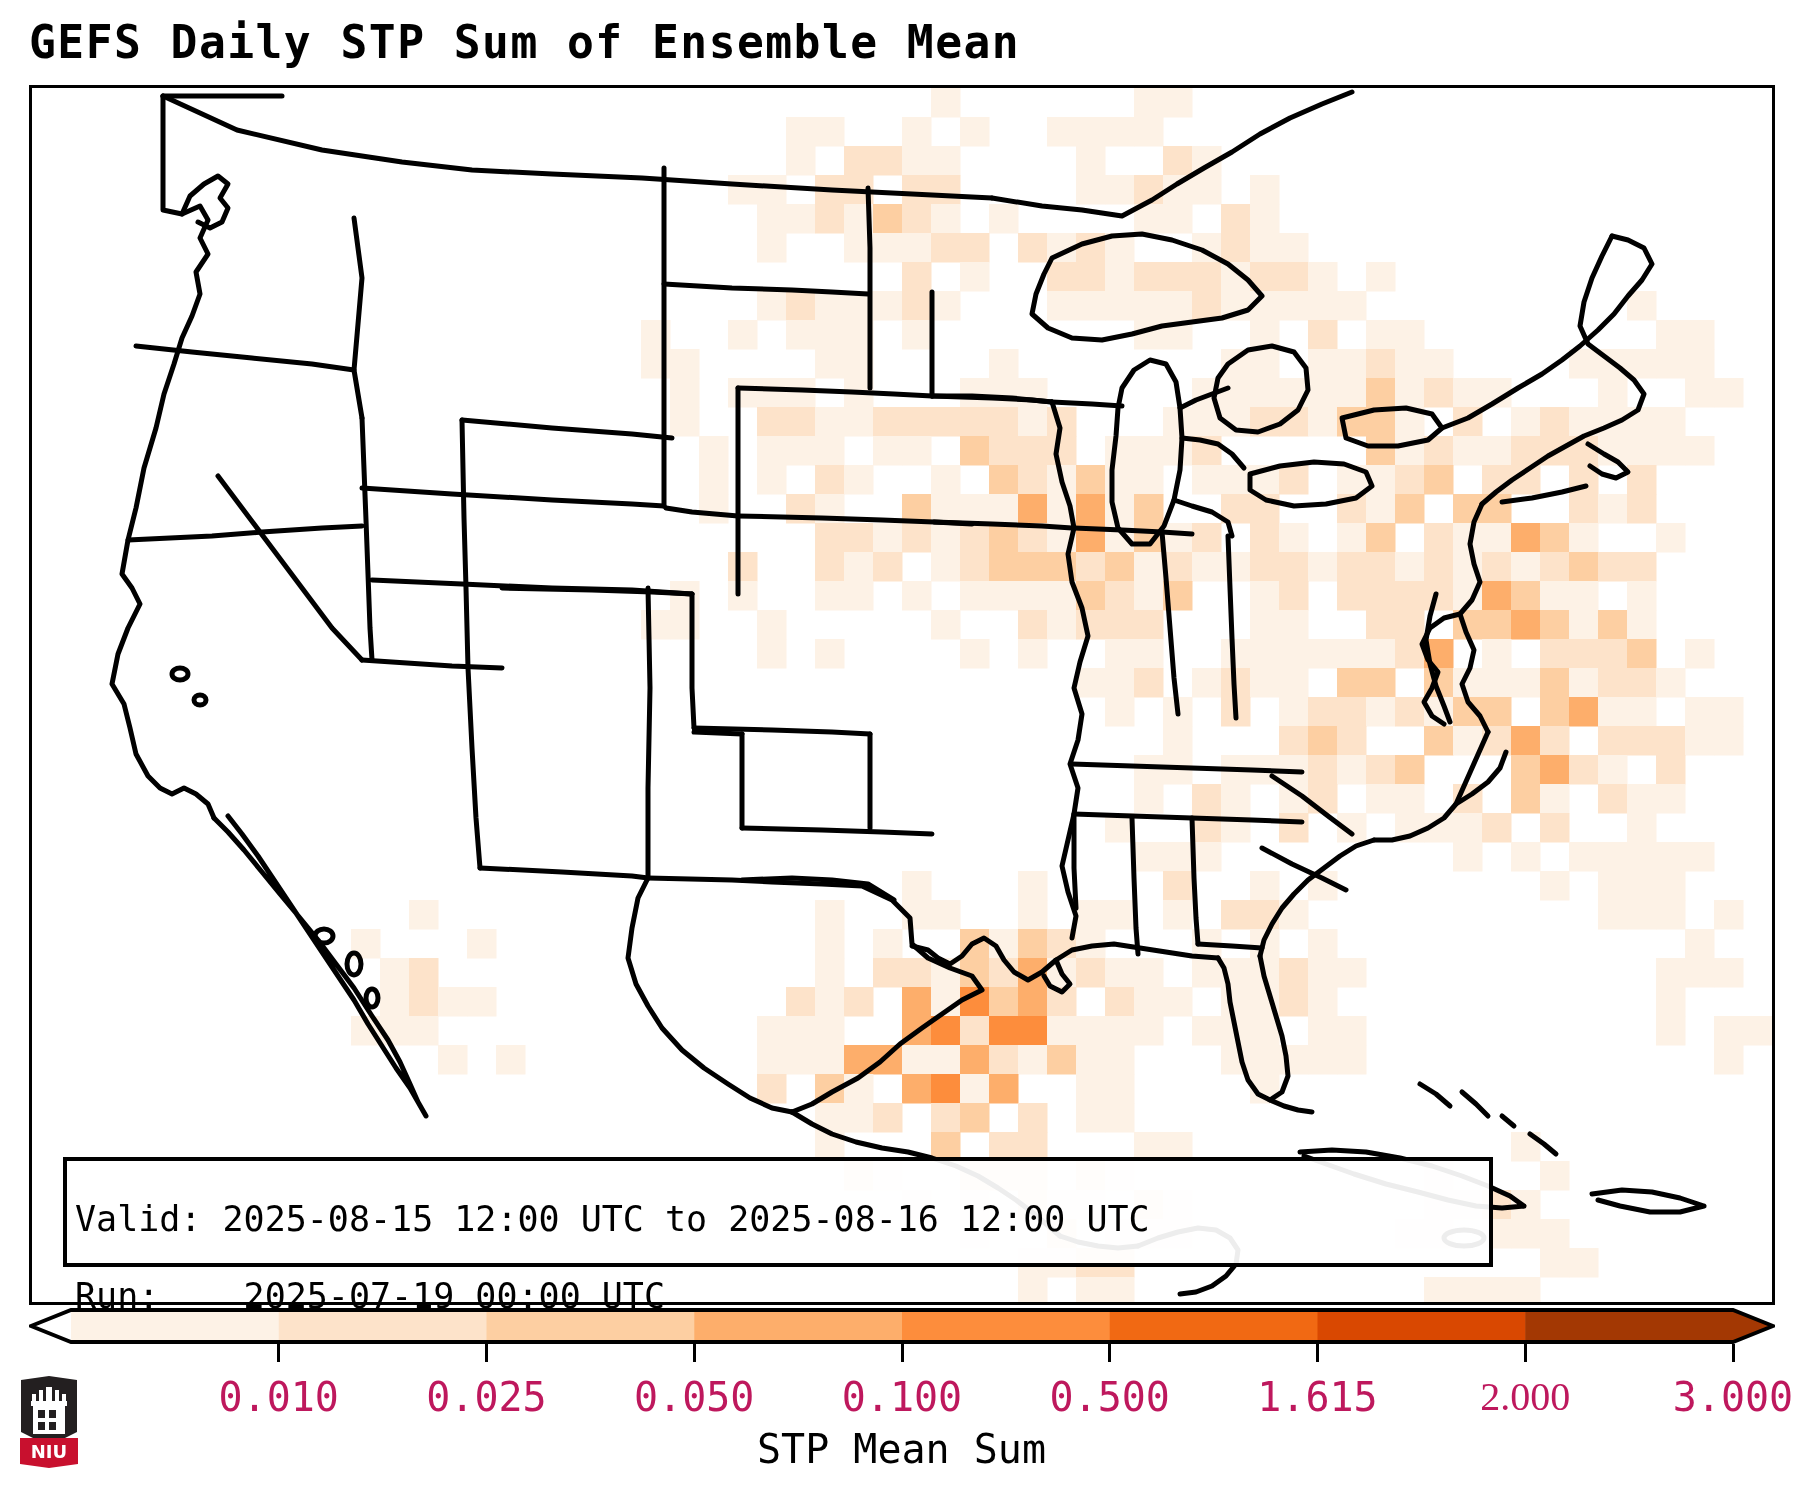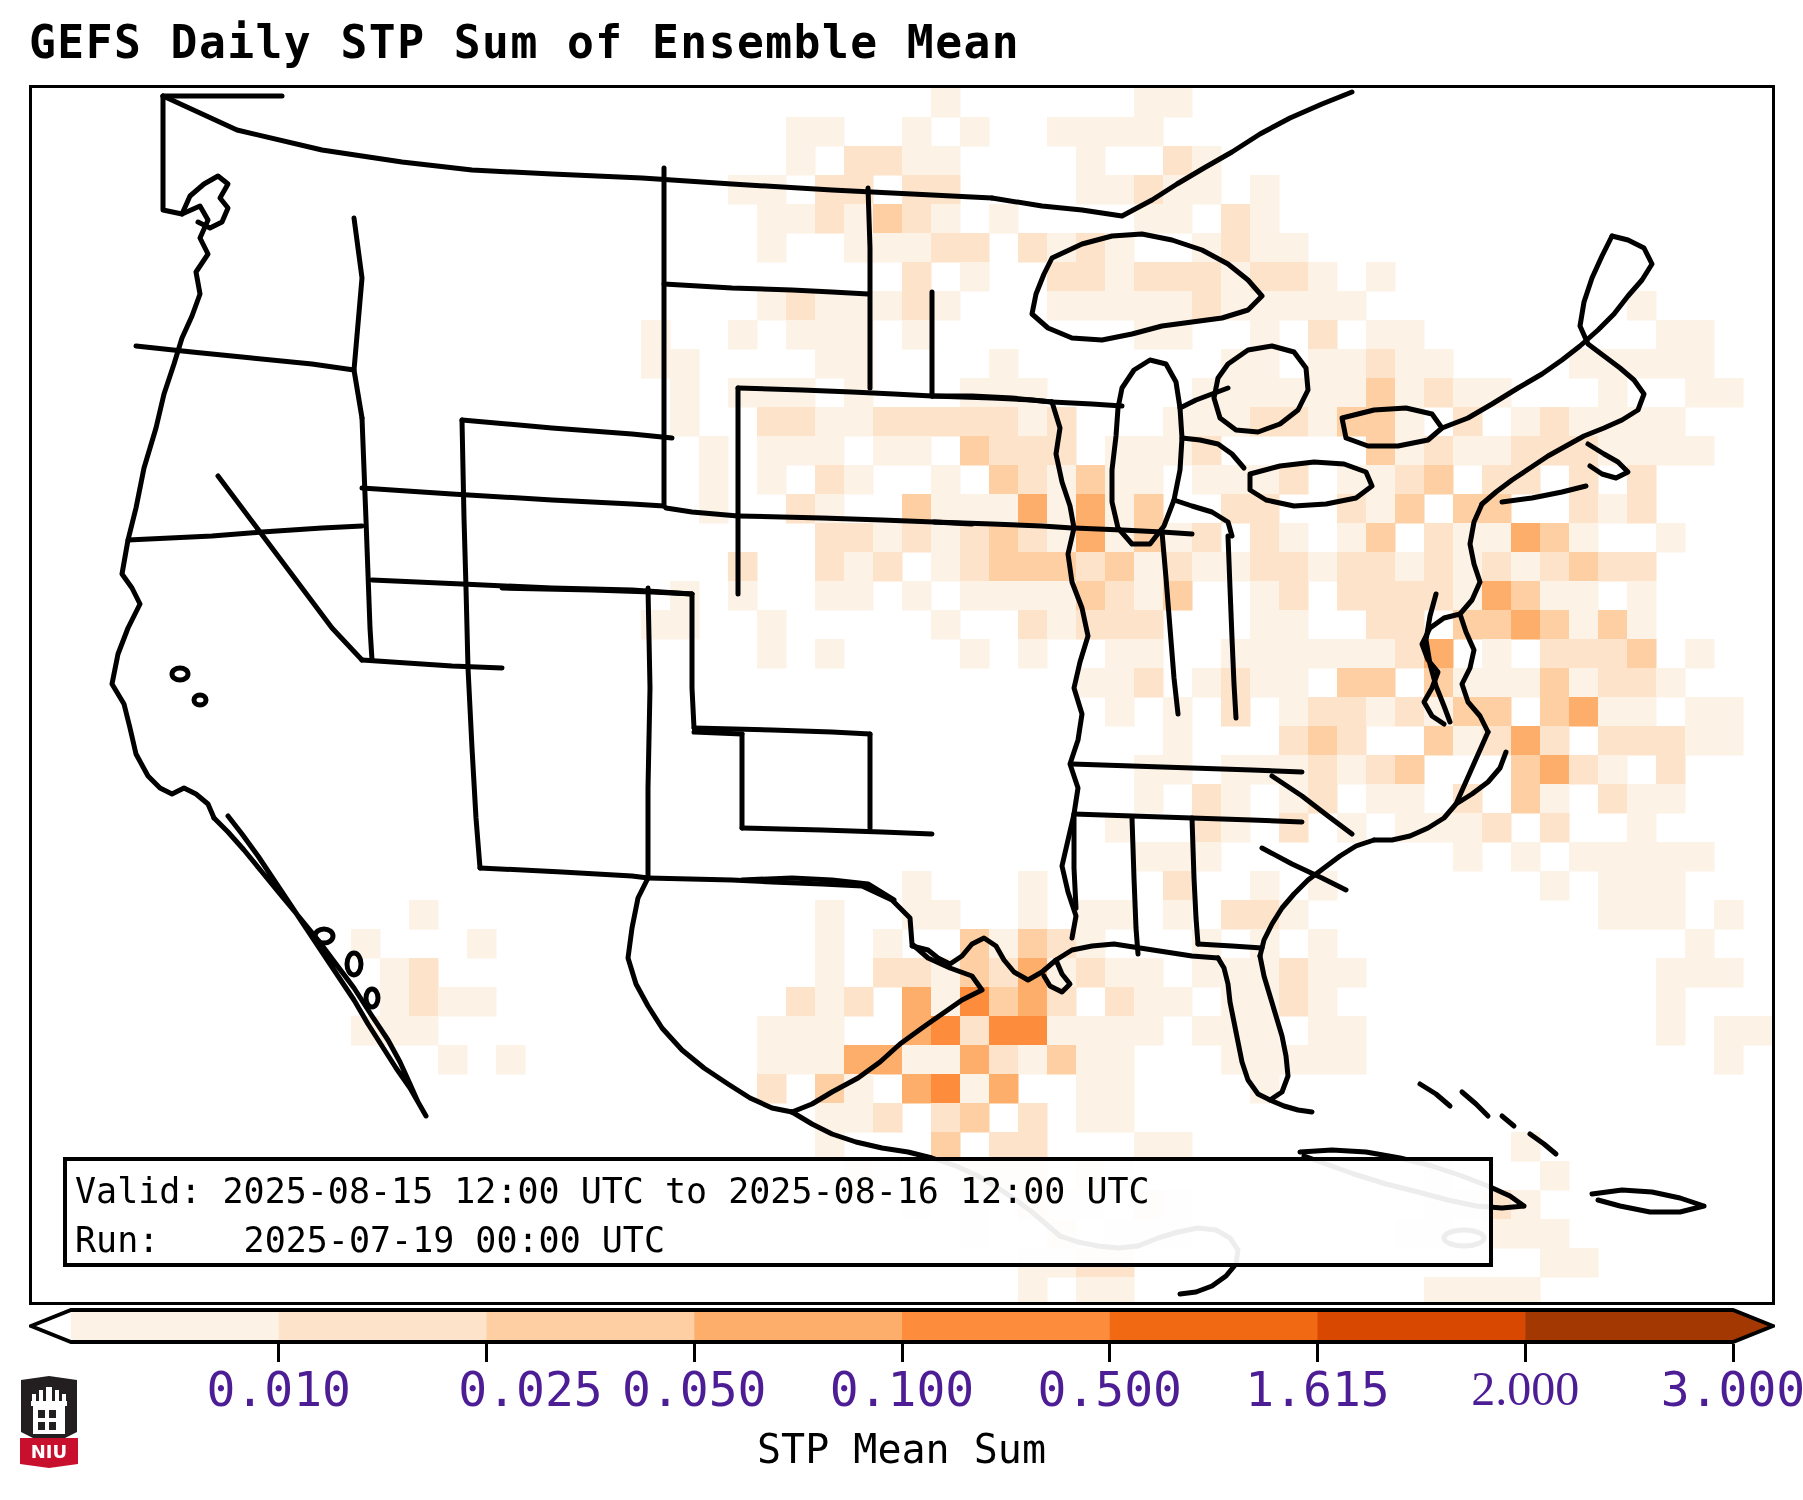--- a/index.html
+++ b/index.html
@@ -80,20 +80,21 @@
     z-index: 5;
     padding: 6px 0 0 8px;
   }
   .info-line {
     font-size: 35px;
     line-height: 49px;
     color: #000;
     white-space: pre;
     font-family: "DejaVu Sans Mono", "Liberation Mono", monospace;
     letter-spacing: 0px;
+    margin-top: 28px;
   }
 
   
   #cbar-wrap {
     position: absolute;
     left: 29px;
     top: 1308px;
     width: 1746px;
     height: 36px;
     z-index: 6;
@@ -125,24 +126,24 @@
   #cbar-labels {
     position: absolute;
     left: 0px;
     top: 1366px;
     width: 1803px;
     height: 50px;
     z-index: 6;
   }
   .ticklabel {
     position: absolute;
-    top: 0;
-    font-size: 48px;
+    top: 8px;
+    font-size: 40px;
     line-height: 46px;
-    color: #4c1d95;
+    color: #be185d;
     white-space: nowrap;
     transform: translateX(-50%);
     font-family: "DejaVu Sans Mono", "Liberation Mono", monospace;
   }
 
   
   #cbar-axis-label {
     position: absolute;
     left: 0;
     top: 1424px;
@@ -1078,21 +1079,21 @@
       <div class="tickmark" style="left: 456px;"></div>
       <div class="tickmark" style="left: 663.75px;"></div>
       <div class="tickmark" style="left: 871.5px;"></div>
       <div class="tickmark" style="left: 1079.25px;"></div>
       <div class="tickmark" style="left: 1287px;"></div>
       <div class="tickmark" style="left: 1494.75px;"></div>
       <div class="tickmark" style="left: 1702.5px;"></div>
     </div>
   <div id="cbar-labels">
       <div class="ticklabel" style="left: 278.75px;">0.010</div>
-      <div class="ticklabel" style="left: 486.5px; margin-left: 44px;">0.025</div>
+      <div class="ticklabel" style="left: 486.5px;">0.025</div>
       <div class="ticklabel" style="left: 694.25px; text-align: center;">0.050</div>
       <div class="ticklabel" style="left: 902px; text-align: right;">0.100</div>
       <div class="ticklabel" style="left: 1109.75px;">0.500</div>
       <div class="ticklabel" style="left: 1317.5px;">1.615</div>
       <div class="ticklabel" style="left: 1525.25px; font-family: Liberation Serif, serif;">2.000</div>
       <div class="ticklabel" style="left: 1733px;">3.000</div>
     </div>
 
   <div id="cbar-axis-label">STP Mean Sum</div>
 

